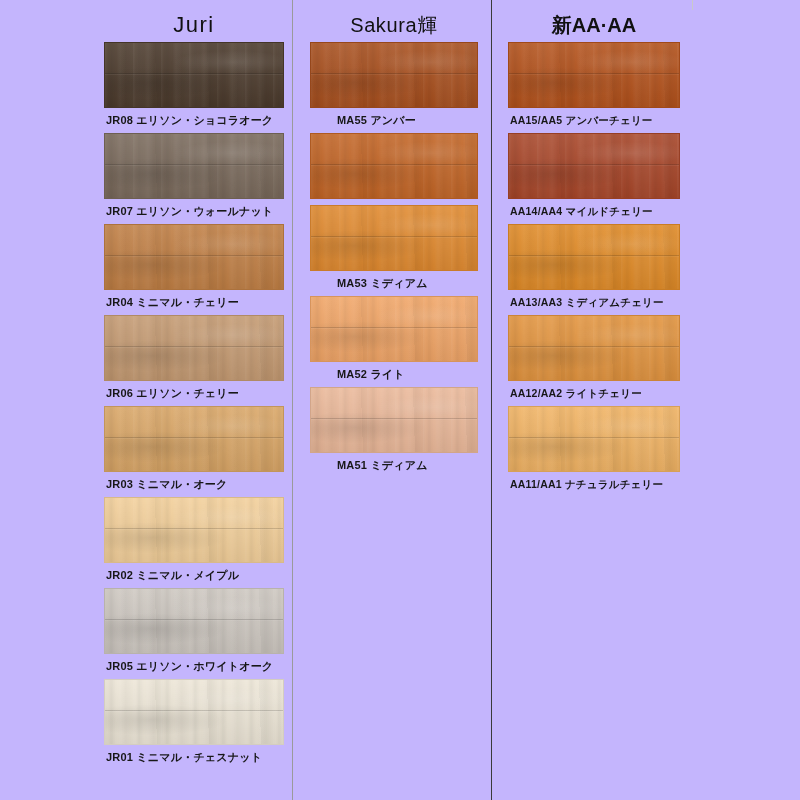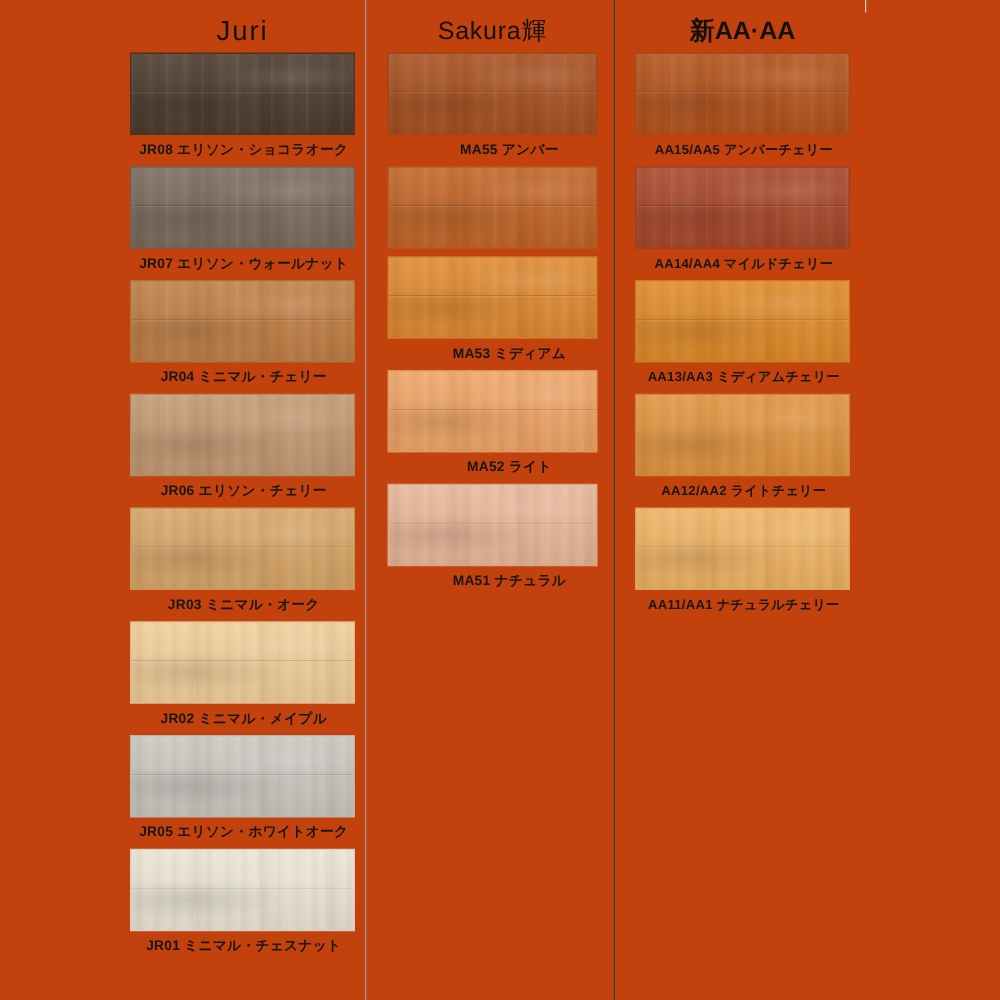--- a/index.html
+++ b/index.html
@@ -14,21 +14,21 @@
     font-family: "Liberation Sans", "DejaVu Sans", sans-serif;
     color: #111111;
     overflow: hidden;
     position: relative;
   }
 
   #sheet {
     position: relative;
     width: 800px;
     height: 800px;
-    background: #c2410c;
+    background: #c4b5fd;
   }
 
   
   .v-rule {
     position: absolute;
     top: 0;
     width: 1px;
     background: #8d8d8d;
   }
   .v-rule.rule-a { left: 292px; height: 800px; background: #9a9a9a; }
@@ -61,21 +61,20 @@
   .col-3 .col-title { font-size: 20px; font-weight: 700; letter-spacing: 0px; }
 
   .swatch-list {
     list-style: none;
     margin: 0;
     padding: 0;
   }
   .swatch-item {
     margin: 0 0 6px 0;
     padding: 0;
-    text-align: center;
   }
   .swatch {
     position: relative;
     width: 100%;
     height: 66px;
     overflow: hidden;
     border: 1px solid rgba(0,0,0,0.10);
     box-sizing: border-box;
   }
   .col-1 .swatch { height: 66px; }
@@ -227,21 +226,21 @@
       <li class="swatch-item">
         <div class="swatch" style="background-color: rgb(240, 165, 103);">
             <span class="grain"></span>
           </div>
         <div class="swatch-label">MA52 ライト</div>
       </li>
       <li class="swatch-item">
         <div class="swatch" style="background-color: rgb(234, 184, 153);">
             <span class="grain"></span>
           </div>
-        <div class="swatch-label">MA51 ナチュラル</div>
+        <div class="swatch-label">MA51 ミディアム</div>
       </li>
     </ul>
   </section>
 
   <section class="column col-3">
     <h2 class="col-title">新AA·AA</h2>
     <ul class="swatch-list">
       <li class="swatch-item">
         <div class="swatch" style="background-color: rgb(179, 82, 28);">
             <span class="grain"></span>

